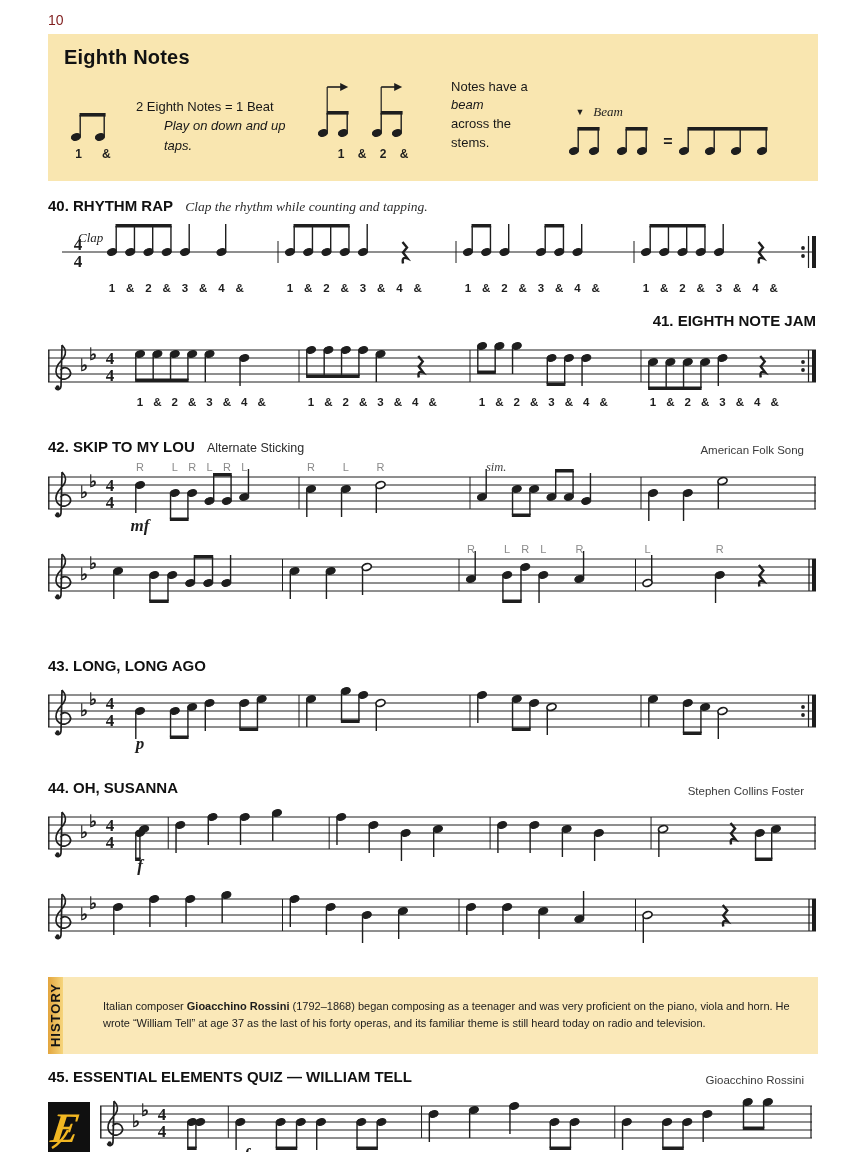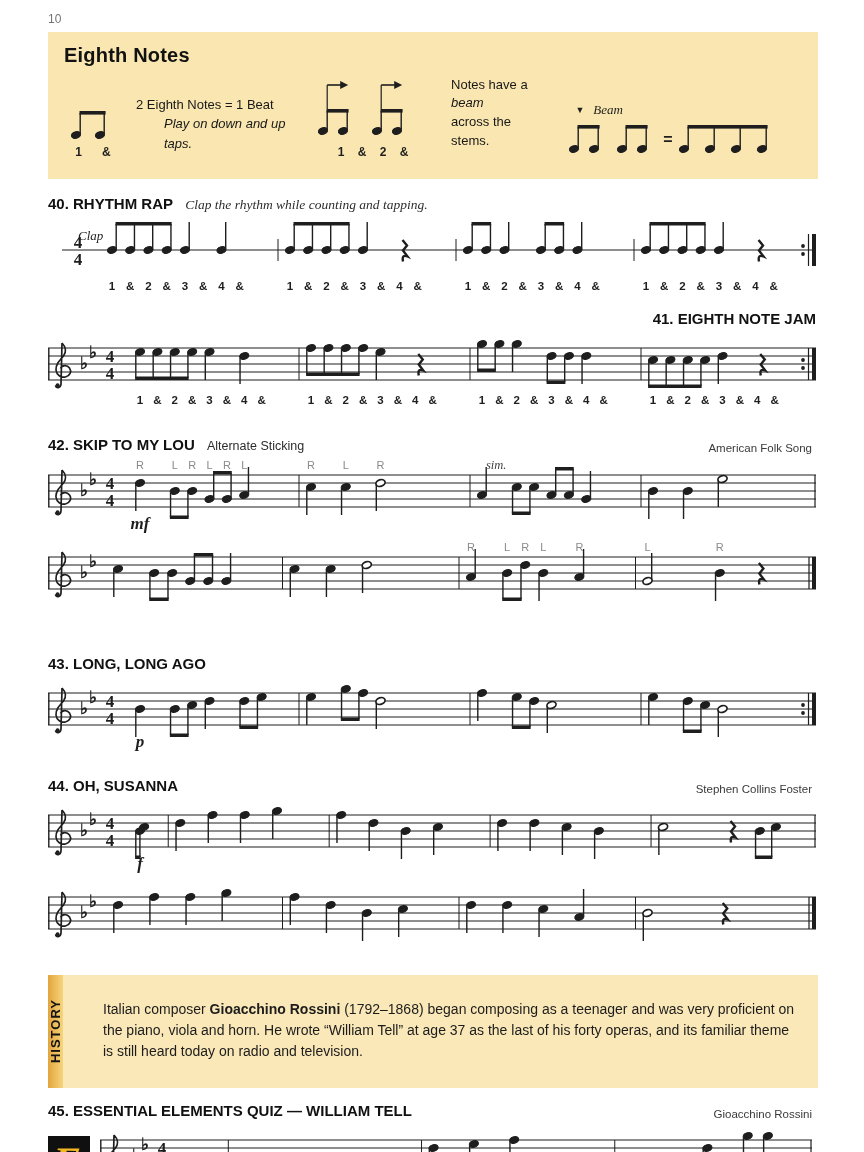--- a/index.html
+++ b/index.html
@@ -1,44 +1,44 @@
 <!DOCTYPE html>
 <html style="--ink: #1e1e1e; --box-bg: #f9e6b0; --hist-a: #e3a53d; --hist-b: #f6d57c; --hist-bg: #fae8b8;"><head>
 <meta charset="utf-8">
 <style>
   html,body{margin:0;padding:0;background:#fff;}
   body{width:864px;height:1152px;font-family:"Liberation Sans",sans-serif;color:var(--ink,#1e1e1e);}
   .page{position:relative;width:864px;height:1152px;overflow:hidden;}
-  .pagenum{padding:12px 0 0 48px;font-size:12px;color:#737373;}
+  .pagenum{padding:12px 0 0 48px;font-size:14px;color:#7f1d1d;}
 
   .lesson-box{margin:6px 46px 0 48px;background:var(--box-bg,#f9e6b0);padding:12px 18px 20px 16px;}
   .lesson-title{font-size:20px;font-weight:bold;margin:0;color:#121212;letter-spacing:.2px;}
   .lesson-cols{display:flex;align-items:flex-end;gap:14px;margin-top:6px;}
   .figcol{display:flex;flex-direction:column;align-items:center;}
   .figcounts{font-weight:bold;font-size:12px;margin-top:2px;}
   .ltext{font-size:13px;line-height:1.5;color:#181818;padding-bottom:6px;}
   .ltext .it{font-style:italic;margin-left:28px;}
   .rtext{font-size:13px;line-height:1.45;color:#181818;padding-bottom:8px;}
   .rtext .it{font-style:italic;}
 
   .ex{margin:0 48px;position:relative;}
   .exh{position:relative;font-size:15px;line-height:18px;margin-bottom:0;}
   .exnum,.extitle{font-weight:bold;color:#111;}
   .exsub{font-size:12.5px;color:#2c2c2c;margin-left:8px;}
   .exsub.italic{font-style:italic;font-family:"Liberation Serif",serif;font-size:13.5px;}
-  .excredit{position:absolute;right:4px;top:3px;font-size:11.5px;font-weight:normal;color:#3a3a3a;}
+  .excredit{position:absolute;right:12px;top:3px;font-size:11.5px;font-weight:normal;color:#3a3a3a;}
   .m-ex40{margin-top:16px;} .m-ex41{margin-top:10px;text-align:right;} .m-ex42{margin-top:22px;}
   .m-ex43{margin-top:36px;} .m-ex44{margin-top:22px;} .m-ex45{margin-top:14px;}
 
   .history{margin:16px 46px 0 48px;display:flex;background:var(--hist-bg,#fae8b8);}
   .history-tab{width:27px;display:flex;align-items:center;justify-content:center;
     background:linear-gradient(90deg,var(--hist-a,#e3a53d),var(--hist-b,#f6d57c));}
   .history-tab span{writing-mode:vertical-rl;transform:rotate(180deg);font-weight:bold;
     font-size:13px;letter-spacing:1px;color:#141414;}
-  .history-body{padding:10px 16px 12px 40px;font-size:14px;line-height:1.5;color:#1c1c1c;}
+  .history-body{padding:10px 16px 12px 40px;font-size:11px;line-height:1.5;color:#1c1c1c;}
   .history-body b{font-weight:bold;}
 
   .quizrow{display:flex;align-items:center;gap:10px;}
   .sysblock{display:block;}
   svg{display:block;}
 </style>
 </head>
 <body>
 <div class="page">
 

